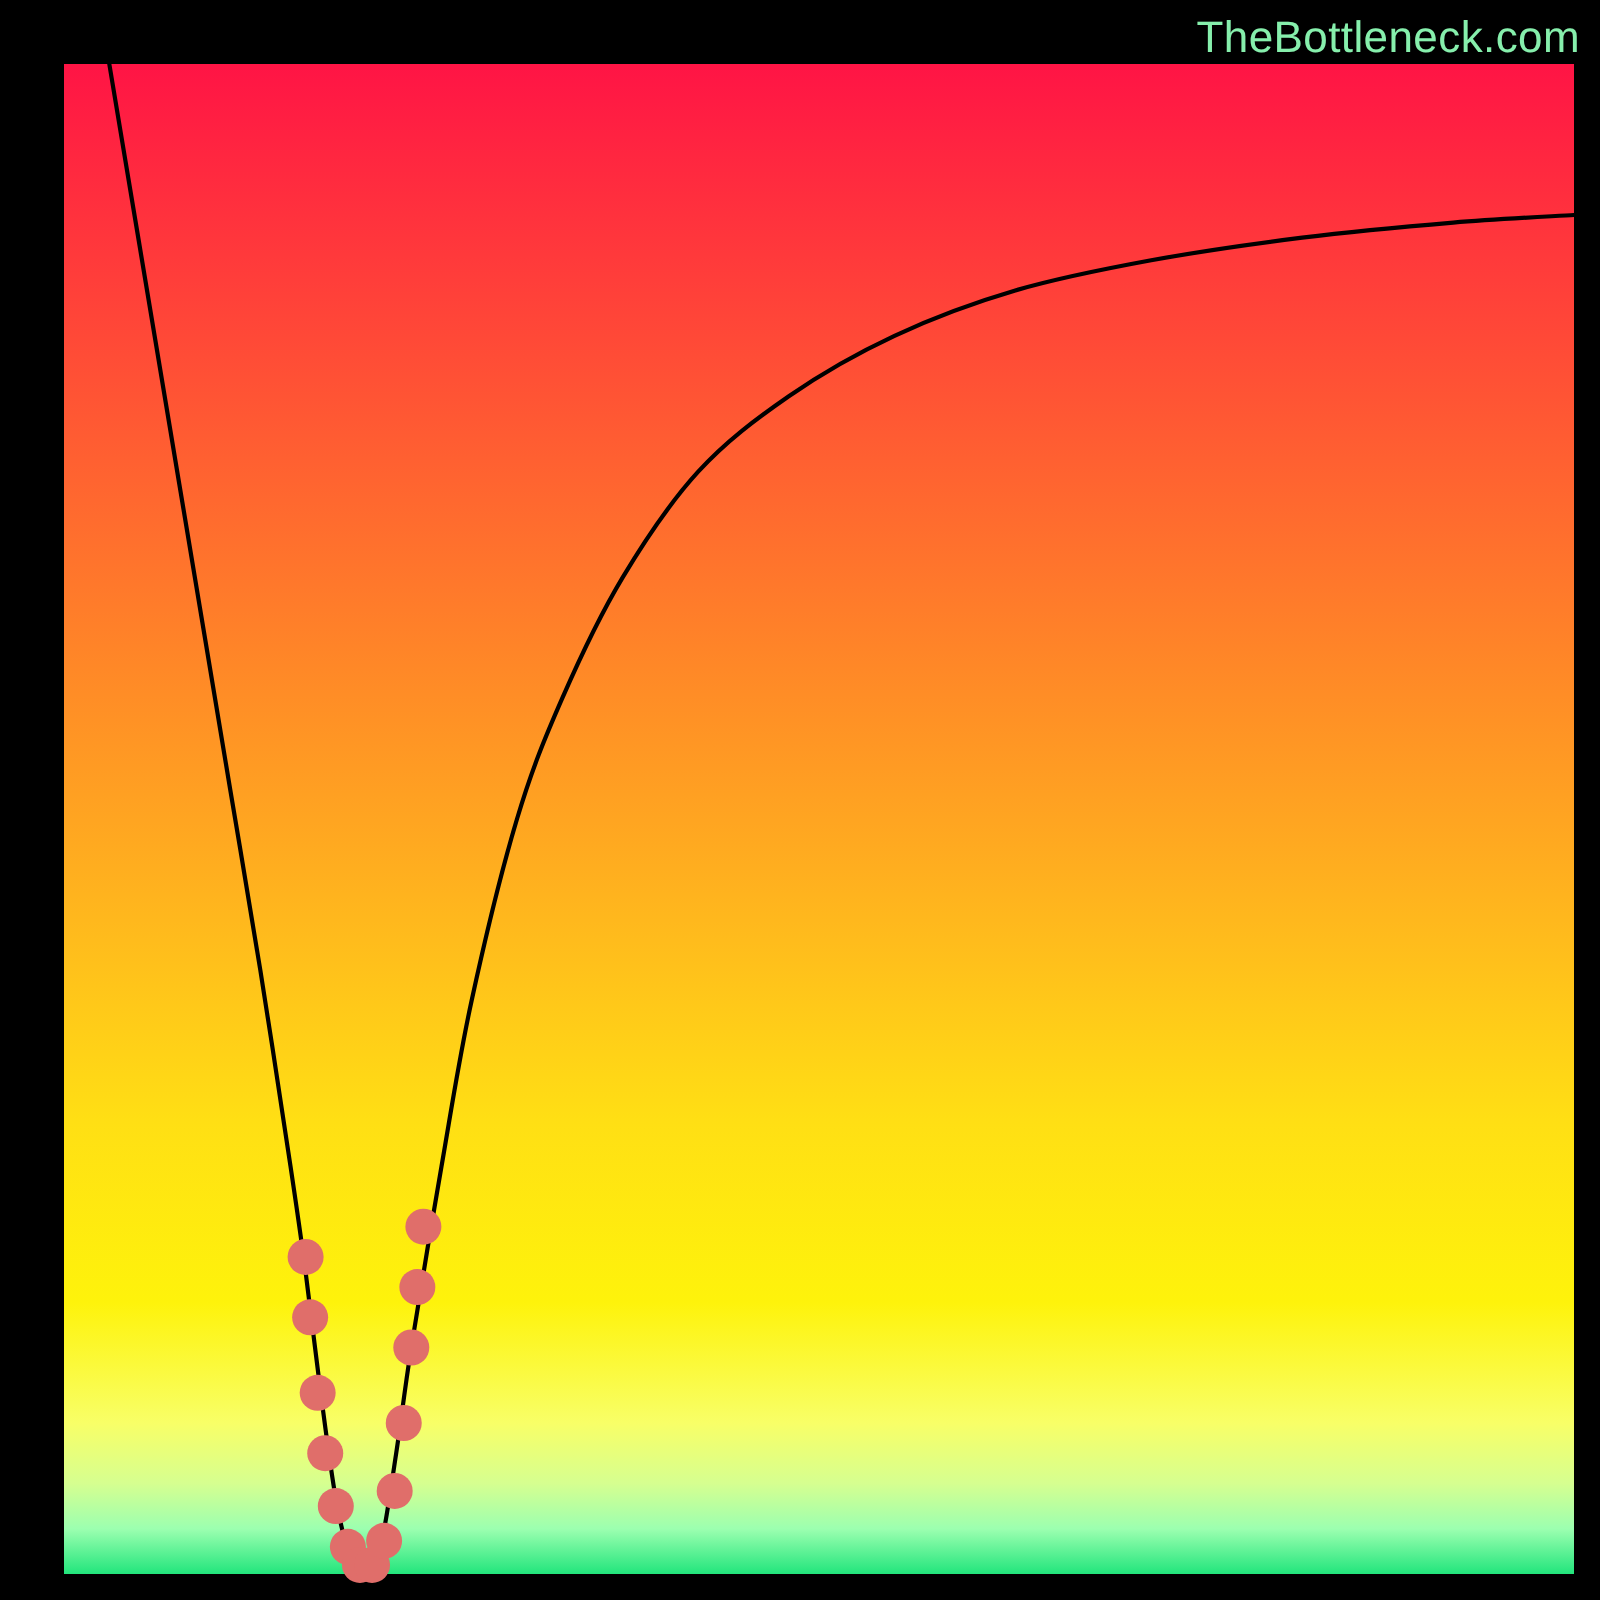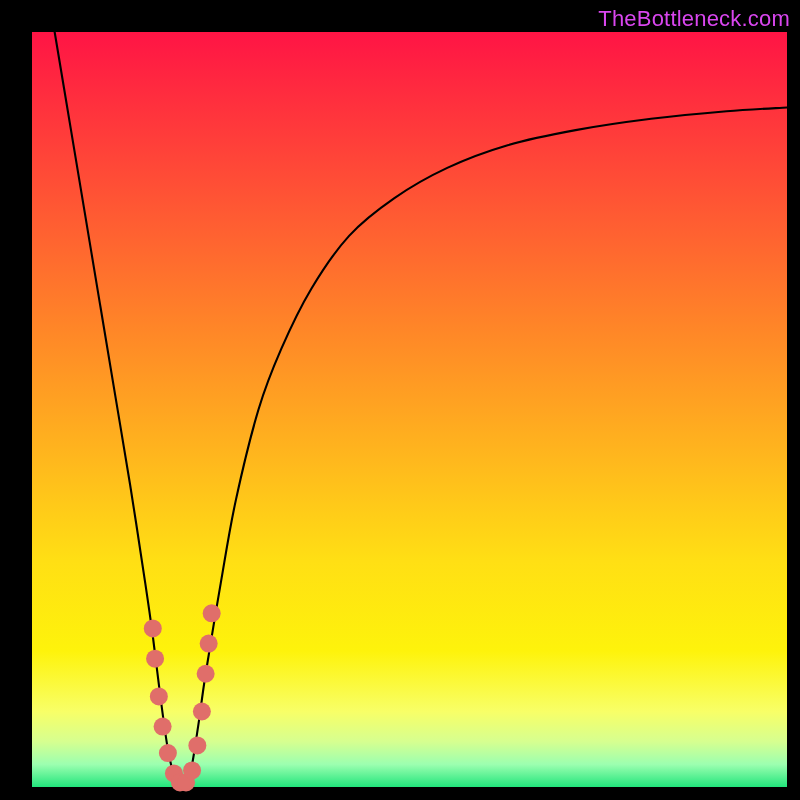--- a/index.html
+++ b/index.html
@@ -45,21 +45,21 @@
     width: 755px;
     height: 755px;
     overflow: visible;
   }
   .watermark {
     position: absolute;
     top: 6px;
     right: 10px;
     font-size: 22px;
     font-weight: 500;
-    color: #d946ef;
+    color: #86efac;
     letter-spacing: 0.2px;
     user-select: none;
   }
 </style>
 </head>
 <body>
 
 <div class="stage">
   <div class="watermark">TheBottleneck.com</div>
   <div class="plot">

